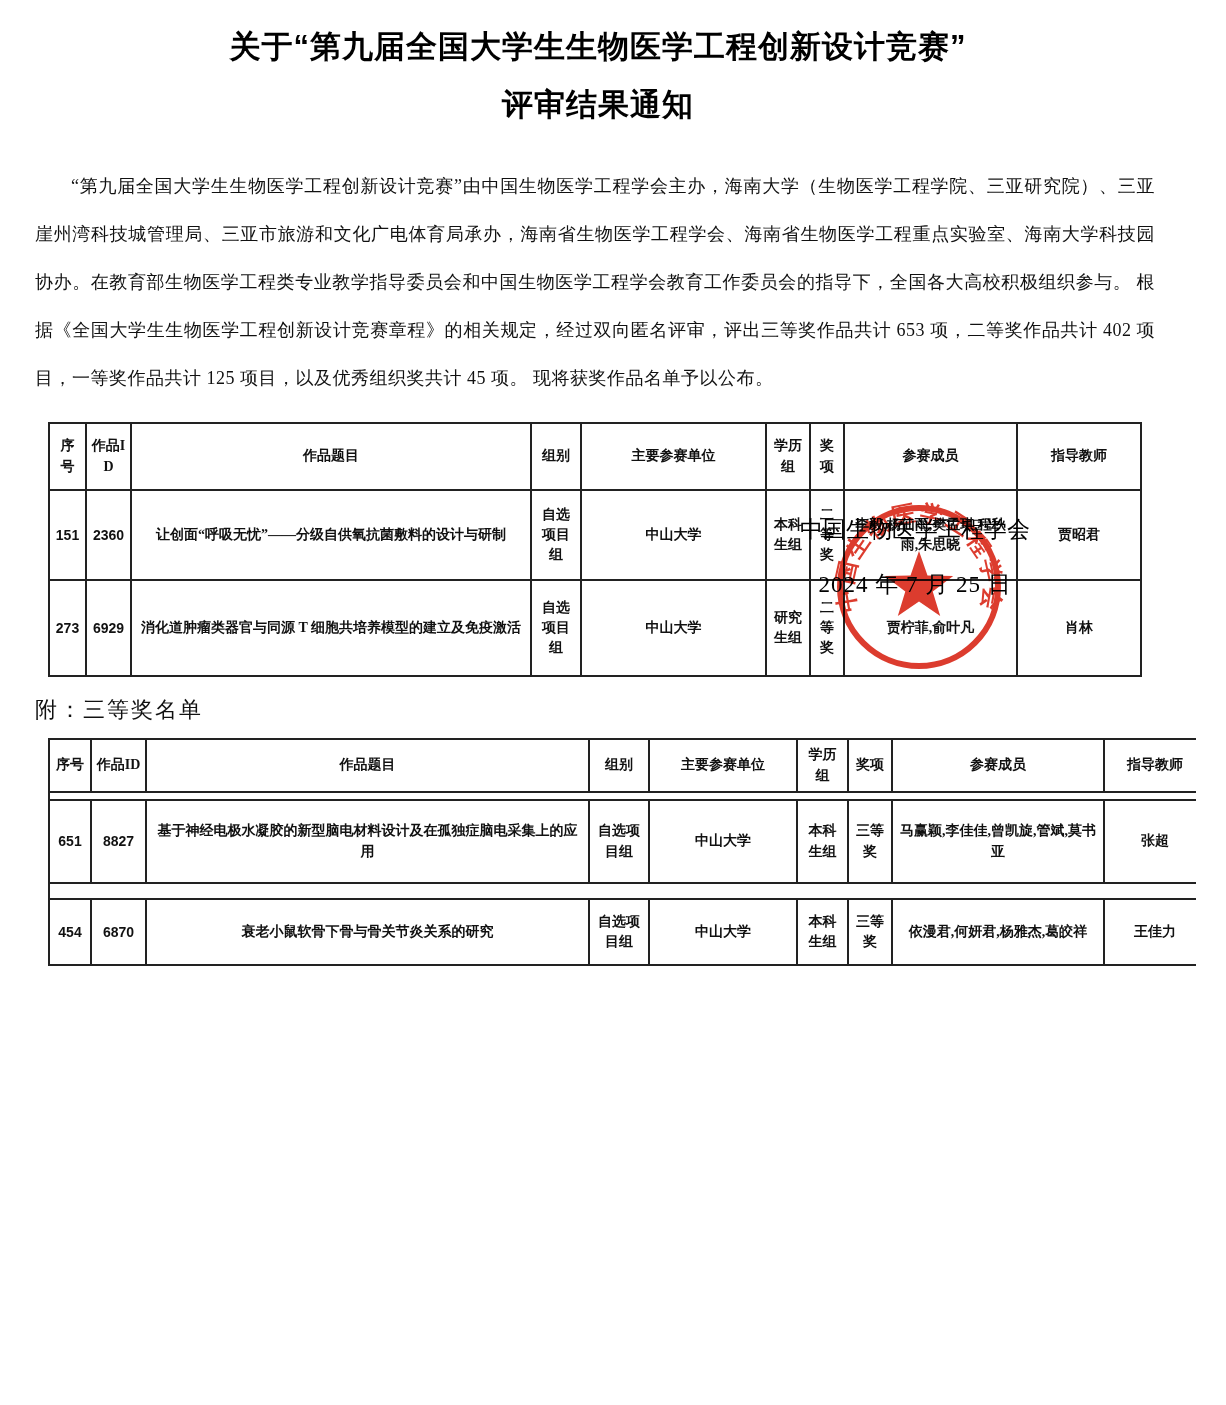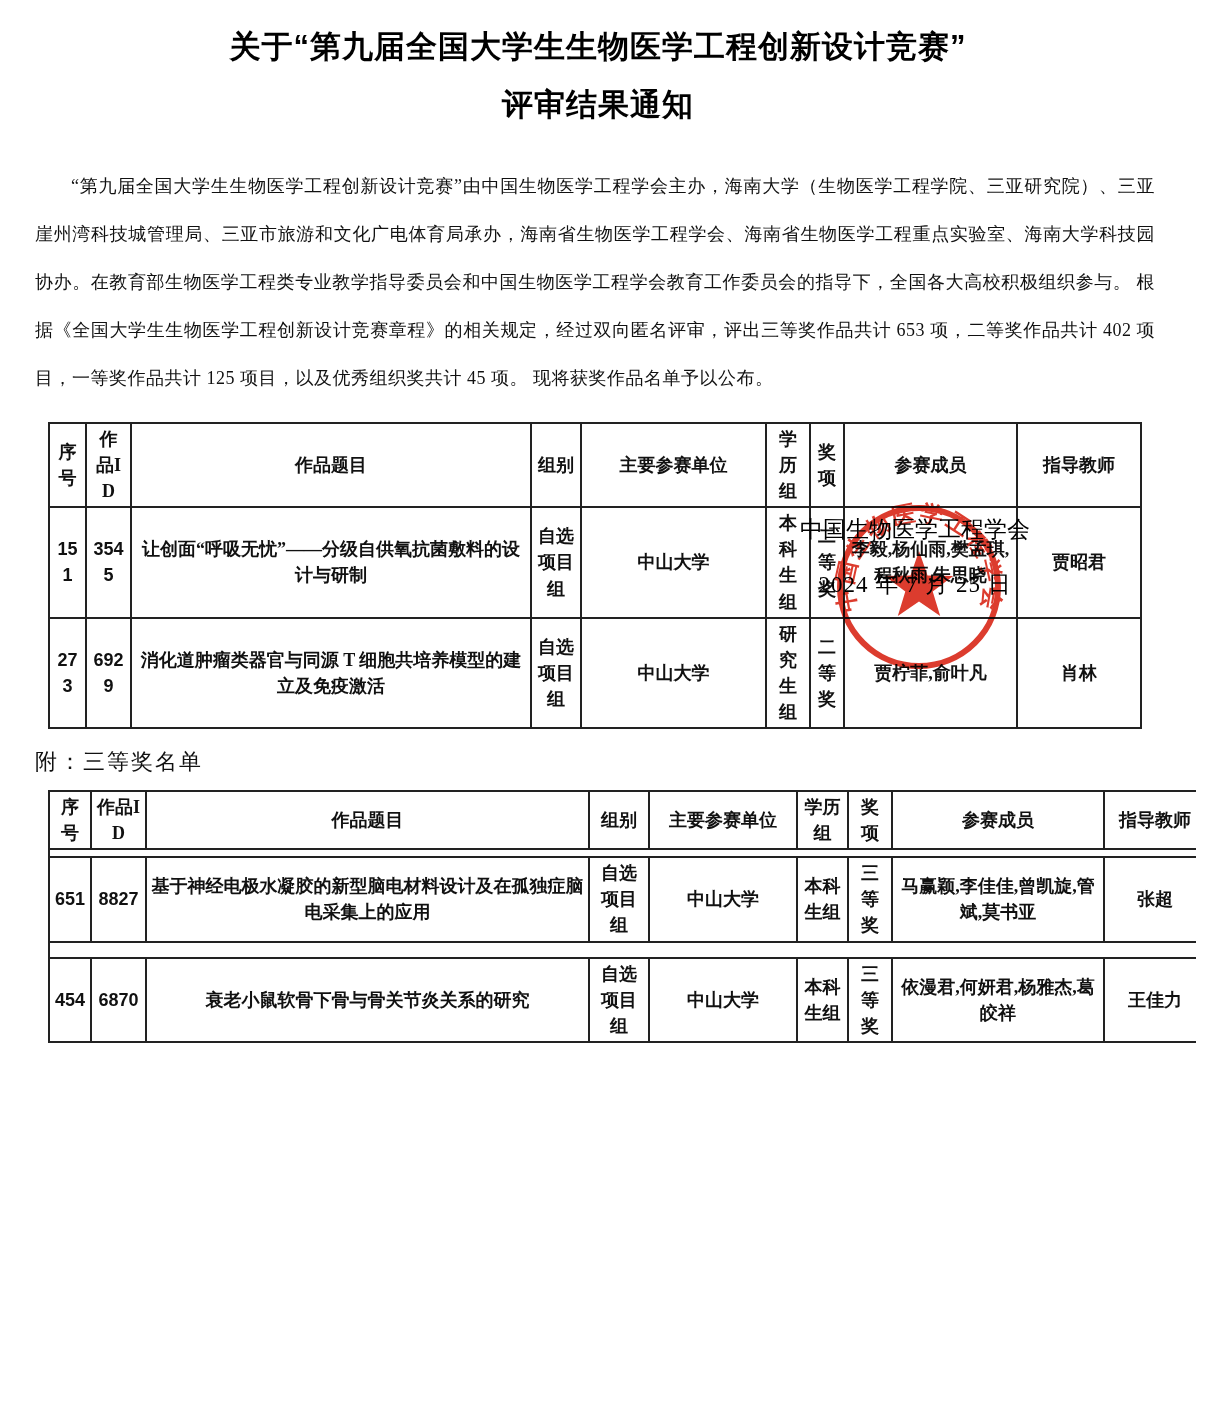--- a/index.html
+++ b/index.html
@@ -59,21 +59,21 @@
     margin-left: 35px;
     font-size: 22px;
     letter-spacing: 2px;
   }
   .h-second { margin-top: 228px; }
   .h-third  { margin-top: 18px; }
   table.award {
     border-collapse: collapse;
     table-layout: fixed;
     margin-left: 48px;
-    font-size: 18px;
+    font-size: 14px;
     font-weight: 700;
     color: #111;
     padding-left: 12px;
   }
   table.t1 { margin-top: 20px; width: 1092px; }
   table.t2 { margin-top: 13px; width: 1157px; }
   table.award td {
     border: 2px solid #222;
     text-align: center;
     vertical-align: middle;
@@ -139,21 +139,21 @@
       <td>作品题目</td>
       <td>组别</td>
       <td>主要参赛单位</td>
       <td class="stack-t1-xl">学历组</td>
       <td class="stack-t1-aw">奖项</td>
       <td>参赛成员</td>
       <td>指导教师</td>
     </tr>
     <tr style="height:90px">
       <td class="num stack">151</td>
-      <td class="num">3545</td>
+      <td class="num">2360</td>
       <td>让创面“呼吸无忧”——分级自供氧抗菌敷料的设计与研制</td>
       <td class="grp">自选项目组</td>
       <td>中山大学</td>
       <td class="stack-t1-xl">本科生组</td>
       <td class="stack-t1-aw">二等奖</td>
       <td class="members">李毅,杨仙雨,樊孟琪,程秋雨,朱思晓</td>
       <td>贾昭君</td>
     </tr>
     <tr style="height:96px">
       <td class="num stack">273</td>

